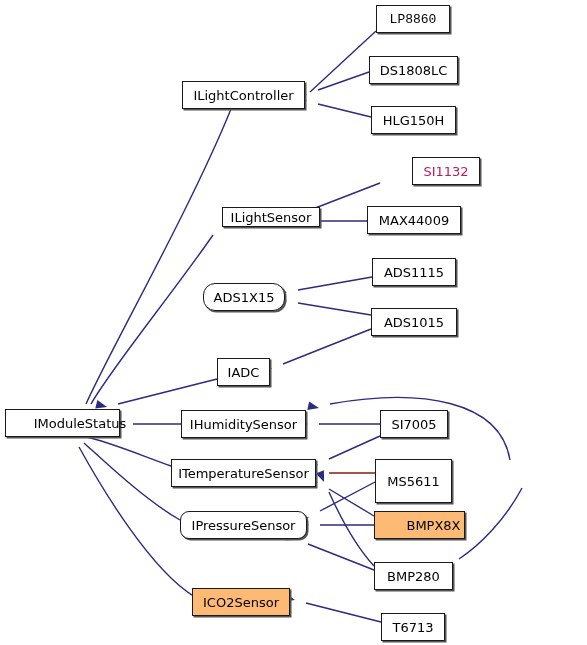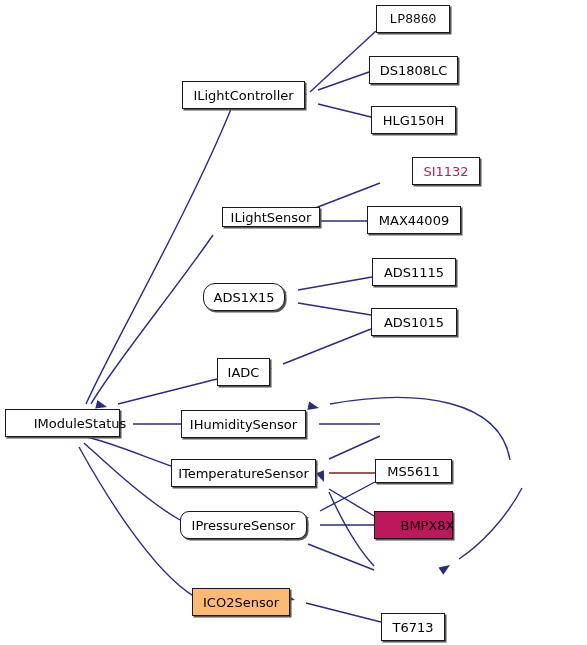--- a/index.html
+++ b/index.html
@@ -178,31 +178,37 @@
     </div>
     <div class="node" style="left: 217px; top: 358px; width: 53px; height: 28px; border-color: rgb(26, 26, 26); background: rgb(255, 255, 255); color: rgb(0, 0, 0);">
       <span>IADC</span>
     </div>
     <div class="node" style="left: 5px; top: 409px; width: 115px; height: 28px; border-color: rgb(26, 26, 26); background: rgb(255, 255, 255); color: rgb(0, 0, 0); padding-left: 35px;">
       <span>IModuleStatus</span>
     </div>
     <div class="node" style="left: 181px; top: 410px; width: 125px; height: 28px; border-color: rgb(26, 26, 26); background: rgb(255, 255, 255); color: rgb(0, 0, 0); justify-content: center;">
       <span>IHumiditySensor</span>
     </div>
+    <div class="node" style="left: 380px; top: 410px; width: 68px; height: 28px; border-color: rgb(26, 26, 26); background: rgb(255, 255, 255); color: rgb(0, 0, 0);">
+      <span>SI7005</span>
+    </div>
     <div class="node" style="left: 171px; top: 459px; width: 145px; height: 28px; border-color: rgb(26, 26, 26); background: rgb(255, 255, 255); color: rgb(0, 0, 0);">
       <span>ITemperatureSensor</span>
     </div>
-    <div class="node" style="left: 375px; top: 459px; width: 77px; height: 24px; border-color: rgb(26, 26, 26); background: rgb(255, 255, 255); color: rgb(0, 0, 0);">
+    <div class="node" style="left: 375px; top: 459px; width: 77px; height: 44px; border-color: rgb(26, 26, 26); background: rgb(255, 255, 255); color: rgb(0, 0, 0);">
       <span>MS5611</span>
     </div>
     <div class="node" style="left: 180px; top: 511px; width: 127px; height: 28px; border-color: rgb(26, 26, 26); background: rgb(255, 255, 255); color: rgb(0, 0, 0); border-radius: 9px;">
       <span>IPressureSensor</span>
     </div>
-    <div class="node" style="left: 374px; top: 511px; width: 79px; height: 28px; border-color: rgb(26, 26, 26); background: #be185d; color: rgb(0, 0, 0); padding-left: 28px;">
+    <div class="node" style="left: 374px; top: 511px; width: 91px; height: 28px; border-color: rgb(26, 26, 26); background: #fdba74; color: rgb(0, 0, 0); padding-left: 28px;">
       <span>BMPX8X</span>
+    </div>
+    <div class="node" style="left: 374px; top: 562px; width: 79px; height: 28px; border-color: rgb(26, 26, 26); background: rgb(255, 255, 255); color: rgb(0, 0, 0);">
+      <span>BMP280</span>
     </div>
     <div class="node" style="left: 192px; top: 588px; width: 98px; height: 28px; border-color: rgb(26, 26, 26); background: #fdba74; color: rgb(0, 0, 0);">
       <span>ICO2Sensor</span>
     </div>
     <div class="node" style="left: 381px; top: 613px; width: 64px; height: 28px; border-color: rgb(26, 26, 26); background: rgb(255, 255, 255); color: rgb(0, 0, 0);">
       <span>T6713</span>
     </div>
   </div>
 
 </body></html>

